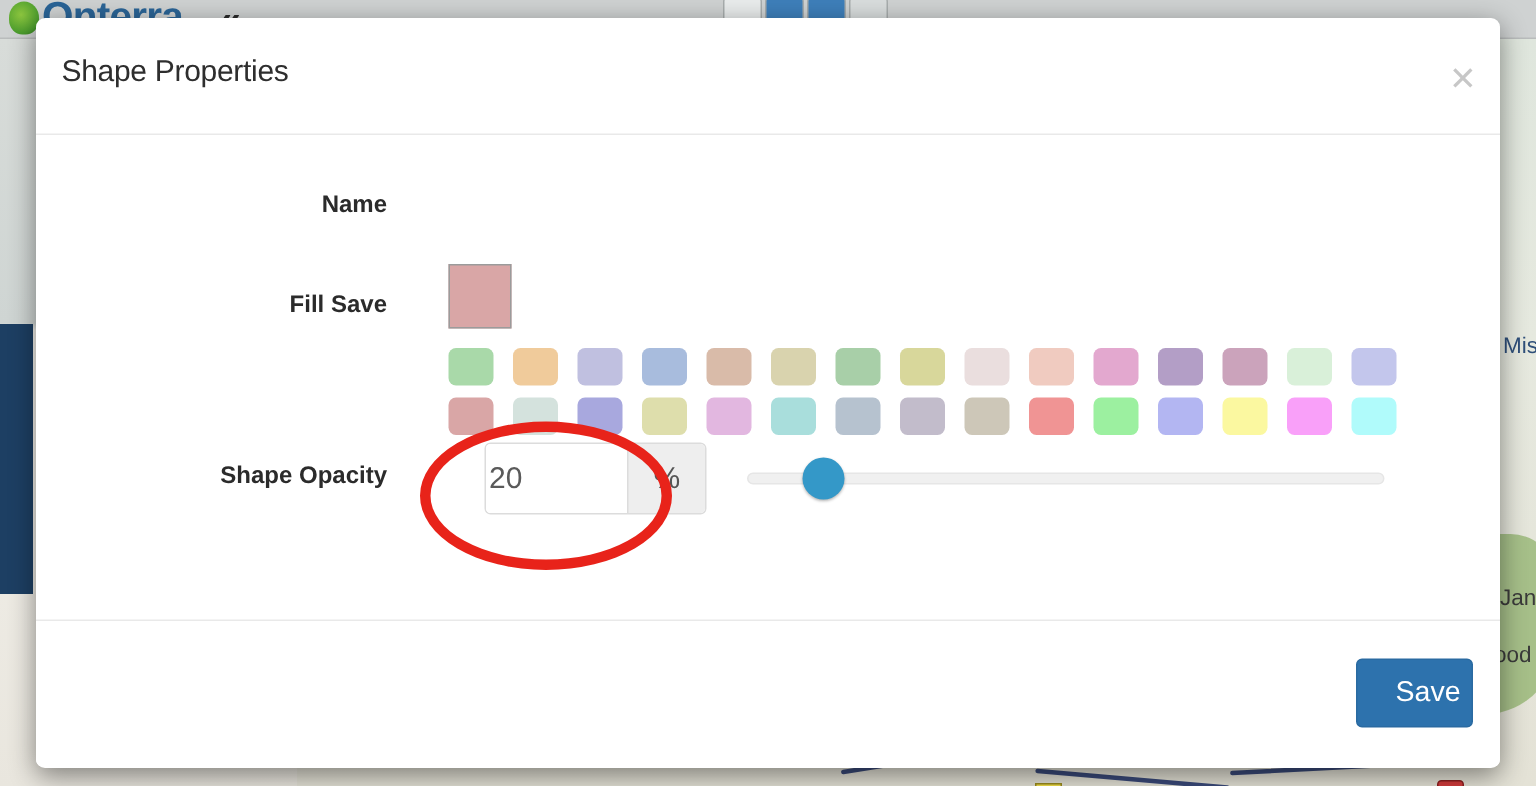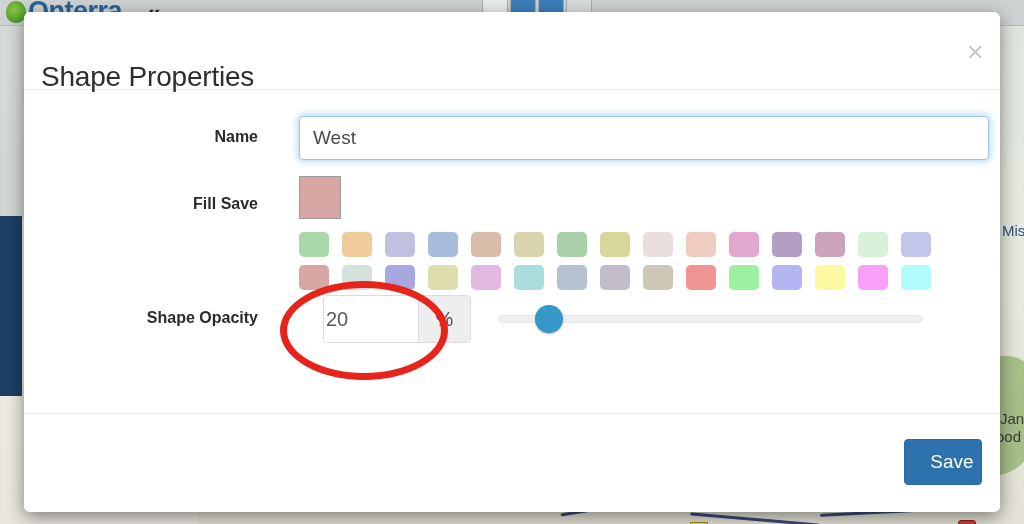--- a/index.html
+++ b/index.html
@@ -128,25 +128,24 @@
     overflow: hidden;
   }
   .modal-header {
     position: relative;
     height: 78px;
     border-bottom: 1px solid #e9e9e9;
   }
   .modal-title {
     position: absolute;
     left: 17px; top: 25px;
-    font-size: 28px;
+    font-size: 20px;
     color: #2e2e2e;
     font-weight: normal;
     letter-spacing: -0.2px;
-    margin-top: 24px;
   }
   .modal-close {
     position: absolute;
     right: 18px; top: 30px;
     width: 22px; height: 22px;
     color: #c7c7c7;
     font-size: 22px;
     line-height: 20px;
     text-align: center;
     cursor: pointer;
@@ -319,21 +318,21 @@
     <div class="map-blue-band"></div>
 
     <div class="map-green" style="left:770px; top:420px; width:120px; height:60px;"></div>
     <div class="map-green" style="left:930px; top:330px; width:110px; height:120px;"></div>
 
     <div class="map-road" style="left:560px; top:478px; width:120px; transform:rotate(-9deg);"></div>
     <div class="map-road" style="left:690px; top:492px; width:130px; transform:rotate(5deg);"></div>
     <div class="map-road" style="left:820px; top:484px; width:150px; transform:rotate(-3deg);"></div>
 
     <div class="map-label" style="left:1002px; top:196px;">Mis</div>
-    <div class="map-label dark" style="left:1000px; top:384px;">Jan</div>
+    <div class="map-label dark" style="left:1000px; top:364px;">Jan</div>
     <div class="map-label dark" style="left:996px; top:402px;">ood</div>
 
     <div class="map-shield" style="left:690px; top:496px;">2</div>
     <div class="map-shield interstate" style="left:958px; top:494px;">64</div>
   </div>
 
   <div class="bg-topbar">
     <div class="bg-logo-mark"></div>
     <div class="bg-logo">Onterra</div>
     <div class="bg-chevrons">«</div>
@@ -350,21 +349,20 @@
 
   <div class="modal-header">
     <div class="modal-title">Shape Properties</div>
     <button class="modal-close">✕</button>
   </div>
 
   <div class="modal-body">
 
     <div class="form-row row-name">
       <div class="form-label">Name</div>
-      <input class="name-input" type="text" value="West" style="">
     </div>
 
     <div class="form-row row-fill">
       <div class="form-label">Fill Save</div>
       <div class="fill-swatch-current" style="background: rgb(217, 166, 166);"></div>
 
       <div class="palette">
         <div class="palette-row" id="palette-row-1">
             <div class="swatch" style="background: rgb(169, 217, 169);"></div>
             <div class="swatch" style="background: rgb(240, 203, 155);"></div>

